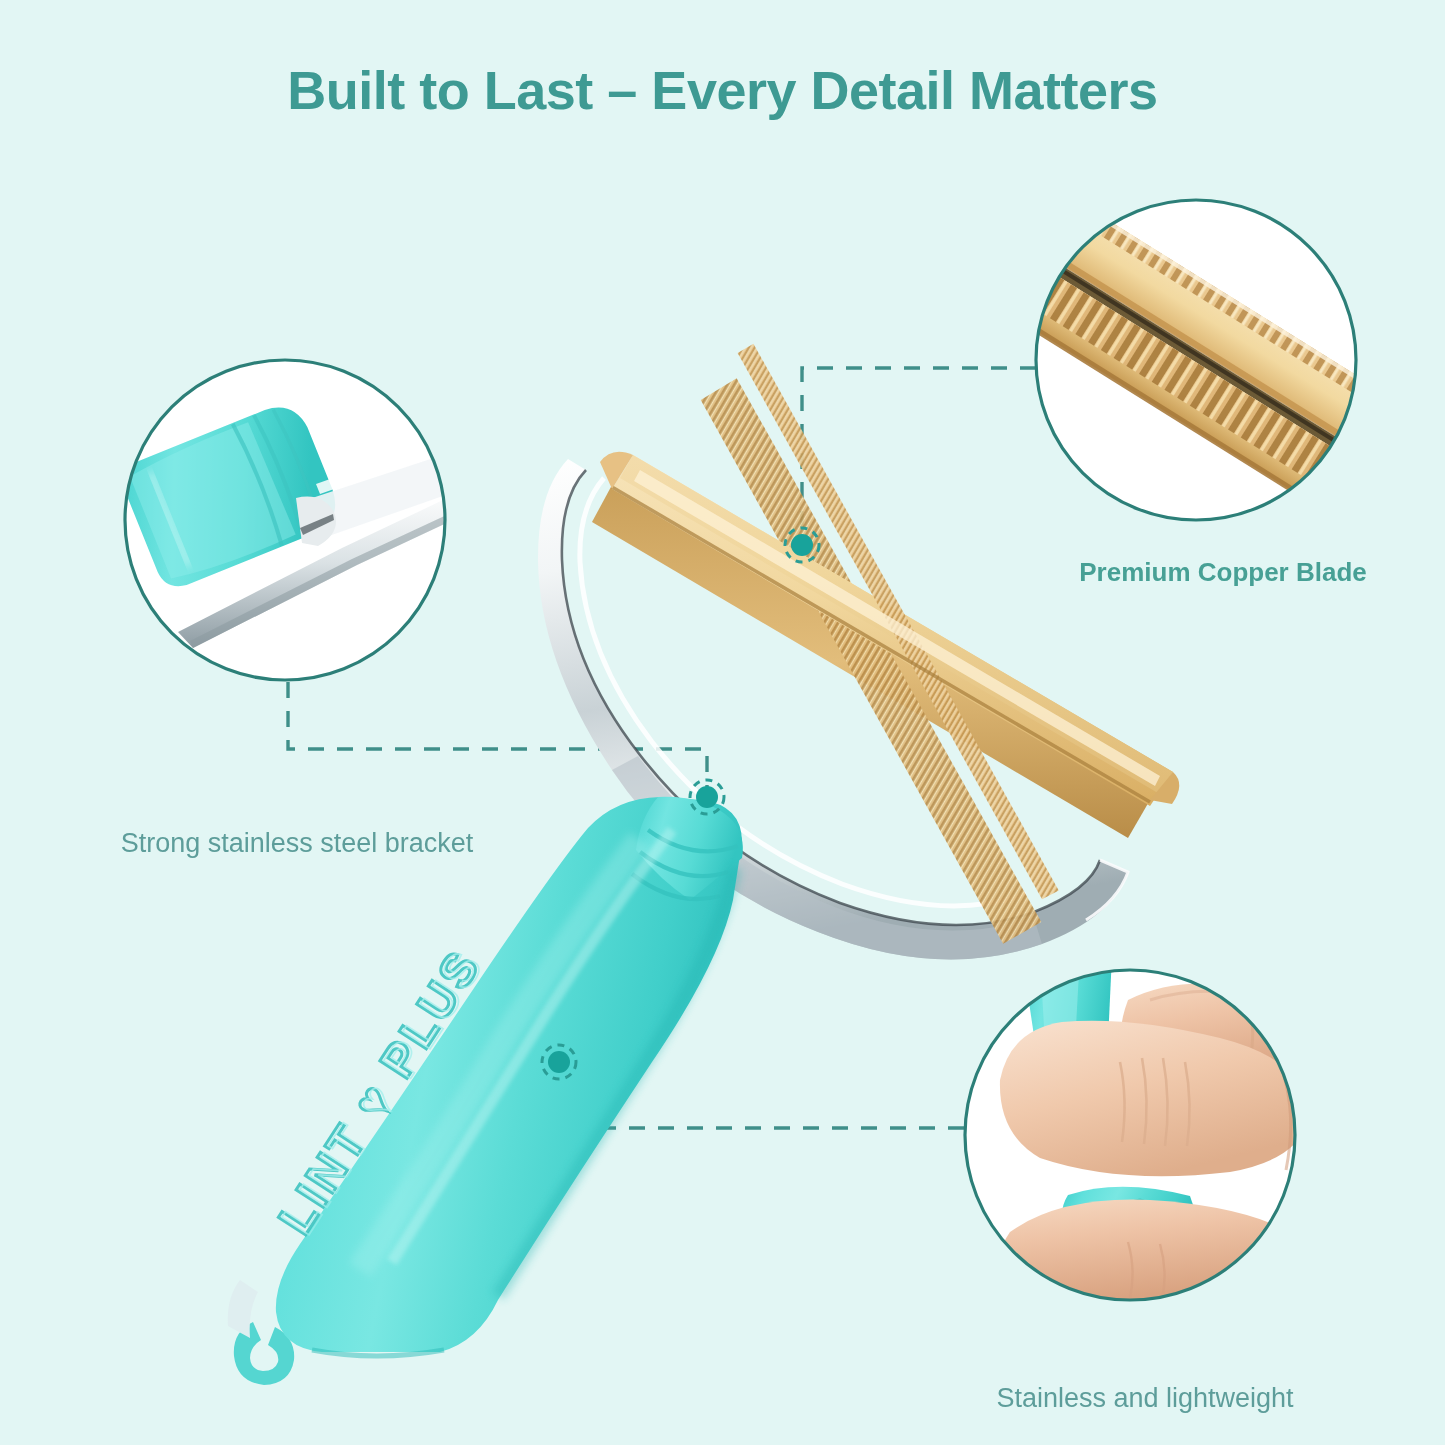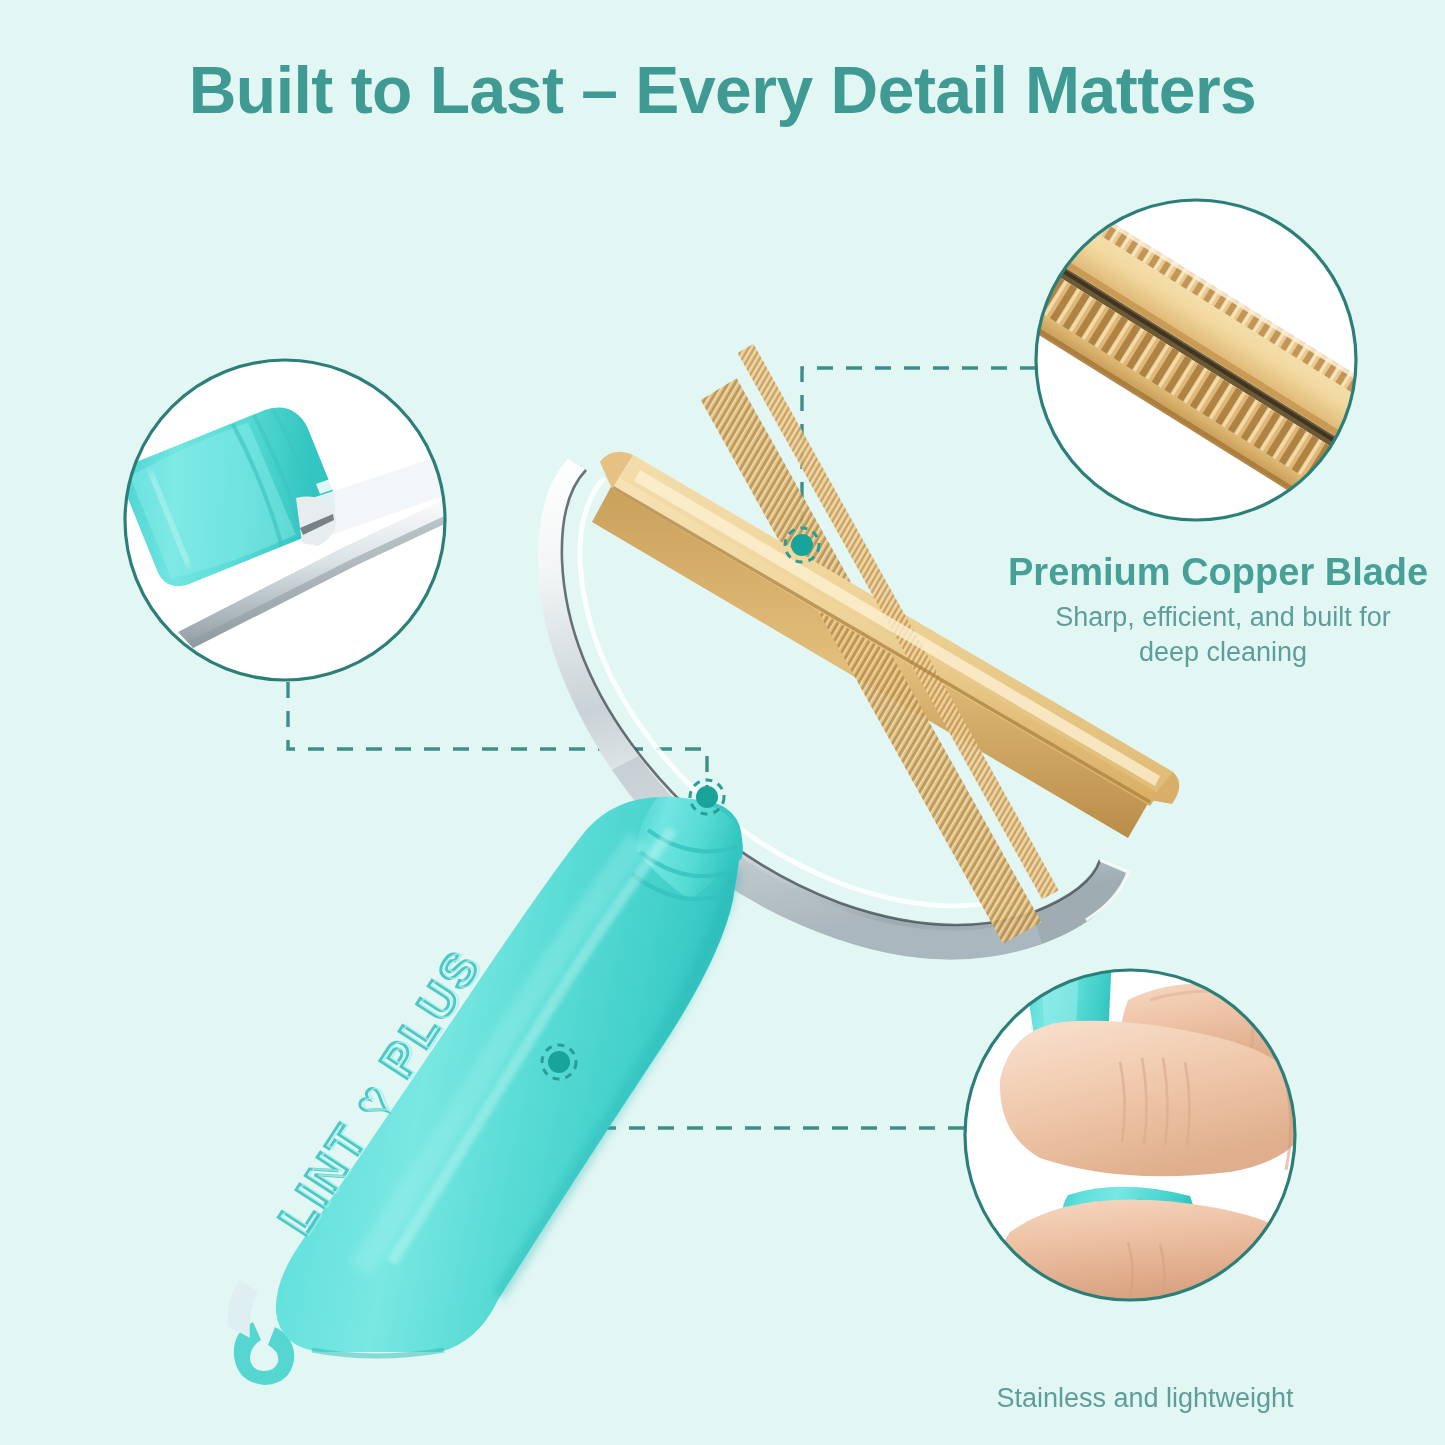--- a/index.html
+++ b/index.html
@@ -30,33 +30,33 @@
   .txt {
     position: absolute;
     margin: 0;
     white-space: pre;
   }
   #page-title {
     left: 0;
     top: 47px;
     width: 1445px;
     text-align: center;
-    font-size: 66px;
+    font-size: 54px;
     line-height: 86px;
     font-weight: bold;
     color: #3e9a93;
     letter-spacing: -0.5px;
     font-family: "Liberation Sans", sans-serif;
   }
   .callout-heading {
-    font-size: 38px;
+    font-size: 26px;
     line-height: 38px;
     font-weight: bold;
     color: #47a095;
-    text-align: left;
+    text-align: center;
   }
   .callout-sub {
     font-size: 27px;
     line-height: 35px;
     font-weight: normal;
     color: #5d9d9a;
     text-align: center;
   }
   
   #copper-heading { left: 1008px; top: 553px; width: 430px; }
@@ -386,19 +386,18 @@
       <g>
         <circle cx="559" cy="1062" r="17" fill="none" stroke="#2a9d96" stroke-width="3" stroke-dasharray="7 6"></circle>
         <circle cx="559" cy="1062" r="11" fill="#18a39b"></circle>
       </g>
     </g>
   </svg>
 
   <h1 class="txt" id="page-title">Built to Last – Every Detail Matters</h1>
 
   <div class="txt callout-heading" id="copper-heading">Premium Copper Blade</div>
-  <div class="txt callout-sub" id="copper-sub">Sharp, efficient, and built for
-deep cleaning</div>
-
+
+  <div class="txt callout-sub" id="steel-sub">Strong stainless steel bracket</div>
 
   <div class="txt callout-sub" id="handle-sub">Stainless and lightweight</div>
 
 </div>
 
 </body></html>

